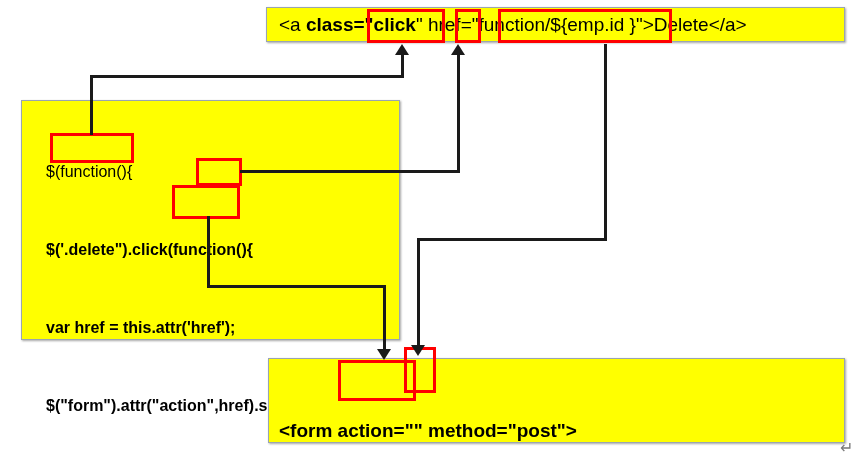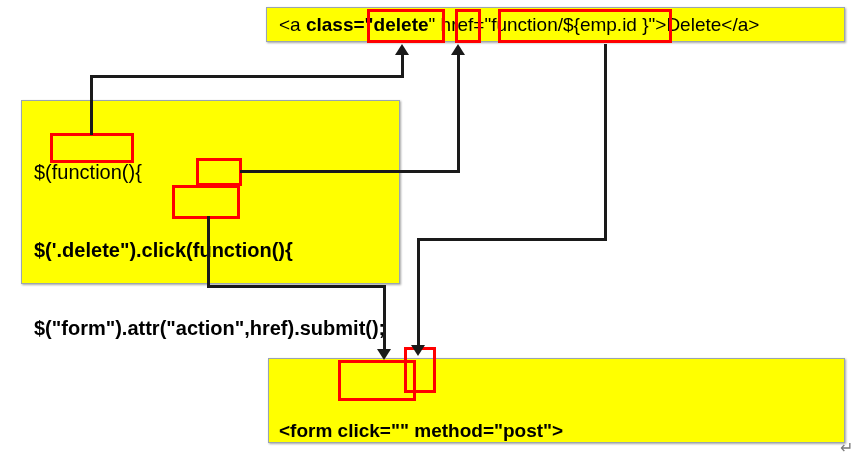--- a/index.html
+++ b/index.html
@@ -23,23 +23,23 @@
   
   #box-anchor{
     left:266px; top:7px; width:579px; height:35px;
     font-size:19px; line-height:33px;
     padding-left:12px;
   }
   #box-anchor .thin{font-weight:normal;}
 
   
   #box-script{
-    left:21px; top:100px; width:379px; height:184px;
-    font-size:20px; line-height:26px;
-    padding:6px 0 0 12px;
+    left:21px; top:100px; width:379px; height:240px;
+    font-size:16px; line-height:26px;
+    padding:6px 0 0 24px;
   }
   #box-script .thin{font-weight:normal;}
   #box-script .ln{display:block;height:26px;}
 
   
   #box-form{
     left:268px; top:358px; width:577px; height:85px;
     font-size:19px; line-height:28px;
     padding:2px 0 0 10px;
   }
@@ -83,33 +83,34 @@
     font-size:16px;
     color:#7a7a7a;
     font-family:"Liberation Sans",sans-serif;
   }
 </style>
 </head>
 <body>
 
 <div id="stage">
 
-  <div class="code-box" id="box-anchor"><span class="thin">&lt;a </span><span>class="</span><span>delete</span><span class="thin">" </span><span class="thin">href</span><span class="thin">="</span><span class="thin">function/${emp.id }</span><span class="thin">"&gt;Delete&lt;/a&gt;</span></div>
+  <div class="code-box" id="box-anchor"><span class="thin">&lt;a </span><span>class="</span><span>click</span><span class="thin">" </span><span class="thin">href</span><span class="thin">="</span><span class="thin">function/${emp.id }</span><span class="thin">"&gt;Delete&lt;/a&gt;</span></div>
 
   <div class="code-box" id="box-script">
     <span class="ln"><span class="thin">$(function(){</span></span>
     <span class="ln"><span>$(</span><span>'.delete"</span><span>).click(function(){</span></span>
+    <span class="ln"><span>var href = this.attr('</span><span>href</span><span>');</span></span>
     <span class="ln"><span>$("form").attr("</span><span>action"</span><span>,href).submit();</span></span>
     
     
     
   </div>
 
   <div class="code-box" id="box-form">
-    <span class="ln"><span>&lt;form </span><span>click=</span><span>""</span><span> method="post"&gt;</span></span>
+    <span class="ln"><span>&lt;form </span><span>action=</span><span>""</span><span> method="post"&gt;</span></span>
     
     
   </div>
 
   <div class="hl" style="left:367px;top:9px;width:78px;height:34px;"></div>
   <div class="hl" style="left:455px;top:9px;width:26px;height:34px;"></div>
   <div class="hl" style="left:498px;top:9px;width:174px;height:34px;"></div>
 
   <div class="hl" style="left:50px;top:133px;width:84px;height:30px;"></div>
   <div class="hl" style="left:196px;top:158px;width:46px;height:28px;"></div>

